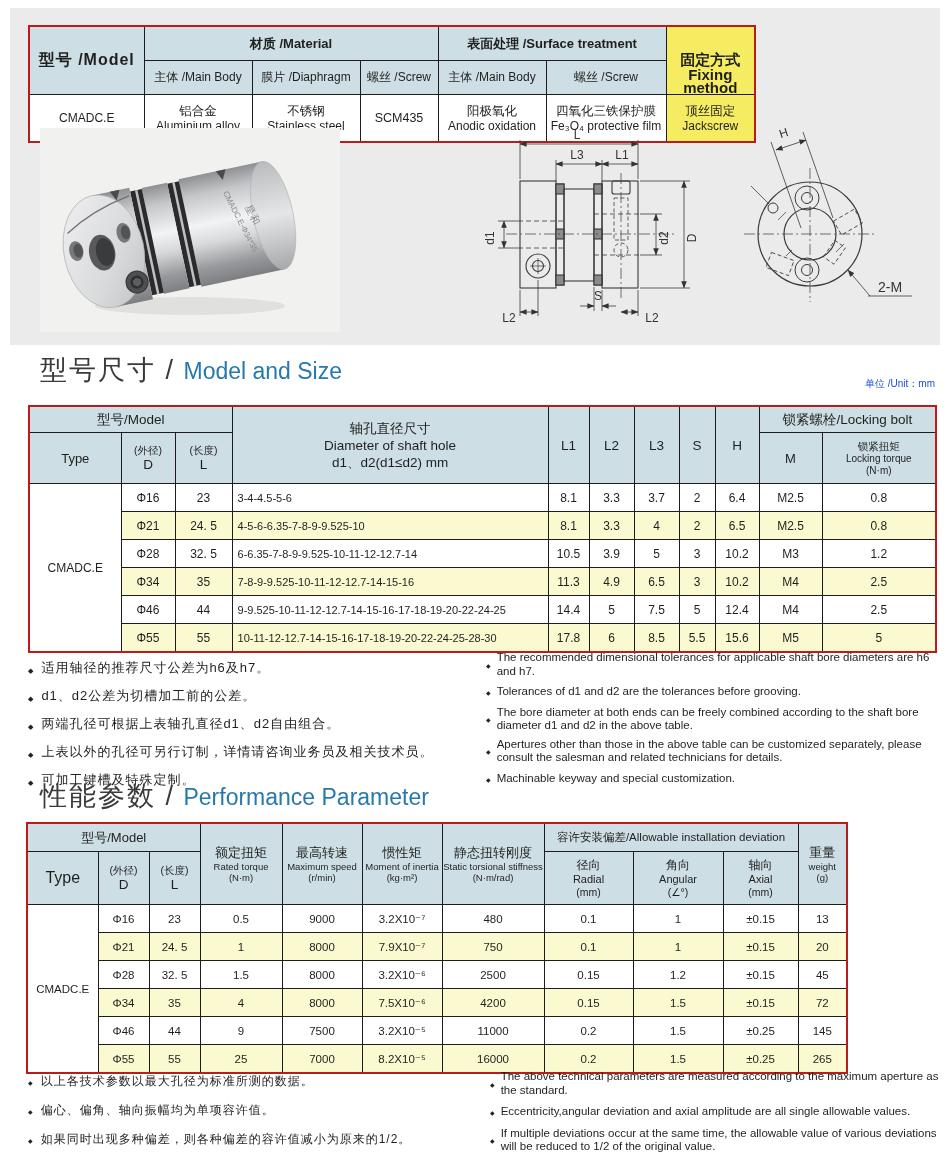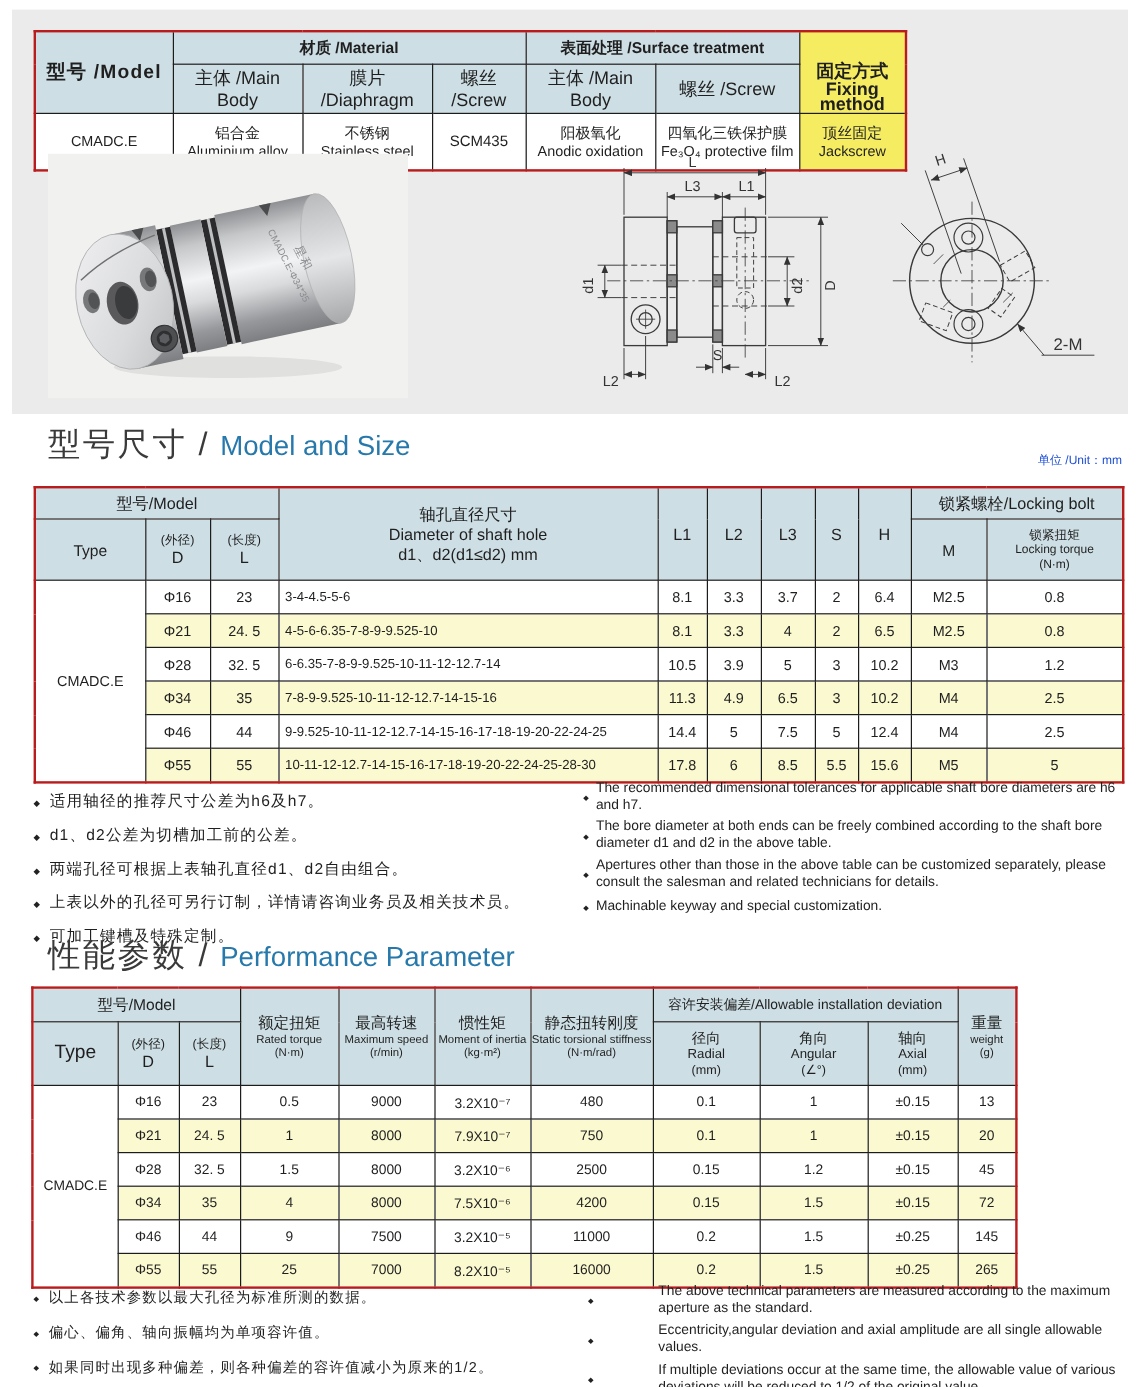--- a/index.html
+++ b/index.html
@@ -10,21 +10,21 @@
   table{border-collapse:collapse;table-layout:fixed;}
   .data-table{border:2px solid #b91c1c;}
   .data-table th,.data-table td{border:1px solid #1c1c1c;text-align:center;vertical-align:middle;padding:0;overflow:hidden;}
   .data-table th{background:#cddee4;font-weight:normal;}
   tr.stripe td{background:#fbf9d0;}
   td.type-cell{background:#fff !important;font-size:13px;}
 
   
   .spec-table{position:absolute;left:28px;top:25px;width:726px;}
   .spec-table .r1 th{height:24px;font-size:13px;font-weight:bold;}
-  .spec-table .r2 th{height:24px;font-size:15px;}
+  .spec-table .r2 th{height:24px;font-size:12px;}
   .spec-table .r3 td{height:46px;font-size:12px;line-height:15px;background:#fff;}
   .spec-model-th{font-size:16px !important;font-weight:bold;letter-spacing:1px;}
   .fixing-th{background:#f5ec62 !important;}
   .fixing-td{background:#f5ec62 !important;}
   .fix-cn{font-size:15px;font-weight:bold;line-height:17px;margin-top:24px;}
   .fix-en{font-size:15px;line-height:13px;}
   .cell-cn{font-size:12.5px;line-height:16px;}
   .cell-en{font-size:12px;line-height:14px;}
   .cell-en:empty{display:none;}
   .spec-table .model-val{font-size:13px;}
@@ -68,21 +68,21 @@
   .mid-cn{left:28px;top:653px;width:450px;}
   .mid-cn .note-item{font-size:13px;line-height:21px;letter-spacing:1px;}
   .mid-cn .bullet{font-size:7px;margin:7px 7px 0 0;}
   .mid-en{left:486px;top:651px;width:460px;}
   .mid-en .note-item{font-size:11.5px;line-height:13.5px;margin-bottom:5px;}
   .mid-en .bullet{font-size:6px;margin:4px 6px 0 0;}
   .bot-cn{left:28px;top:1072px;width:445px;}
   .bot-cn .note-item{font-size:12px;line-height:14px;letter-spacing:1px;margin-bottom:11px;}
   .bot-cn .bullet{font-size:6px;margin:4px 7px 0 0;}
   .bot-en{left:490px;top:1070px;width:450px;}
-  .bot-en .note-item{font-size:11.5px;line-height:13.5px;margin-bottom:6px;gap:48px;}
+  .bot-en .note-item{font-size:11.5px;line-height:13.5px;margin-bottom:6px;}
   .bot-en .bullet{font-size:6px;margin:4px 6px 0 0;}
 
   .photo-svg{position:absolute;left:40px;top:128px;}
   .draw-svg{position:absolute;left:480px;top:126px;}
   svg text{font-family:"Liberation Sans","DejaVu Sans",sans-serif;}
 </style>
 </head>
 <body>
 
 <div id="page">
@@ -452,20 +452,24 @@
         <span class="note-text">可加工键槽及特殊定制。</span>
       </div>
     </div>
   <div class="notes mid-en">
       <div class="note-item">
         <span class="bullet">◆</span>
         <span class="note-text">The recommended dimensional tolerances for applicable shaft bore diameters are h6 and h7.</span>
       </div>
       <div class="note-item">
         <span class="bullet">◆</span>
+        <span class="note-text">Tolerances of d1 and d2 are the tolerances before grooving.</span>
+      </div>
+      <div class="note-item">
+        <span class="bullet">◆</span>
         <span class="note-text">The bore diameter at both ends can be freely combined according to the shaft bore diameter d1 and d2 in the above table.</span>
       </div>
       <div class="note-item">
         <span class="bullet">◆</span>
         <span class="note-text">Apertures other than those in the above table can be customized separately, please consult the salesman and related technicians for details.</span>
       </div>
       <div class="note-item">
         <span class="bullet">◆</span>
         <span class="note-text">Machinable keyway and special customization.</span>
       </div>

